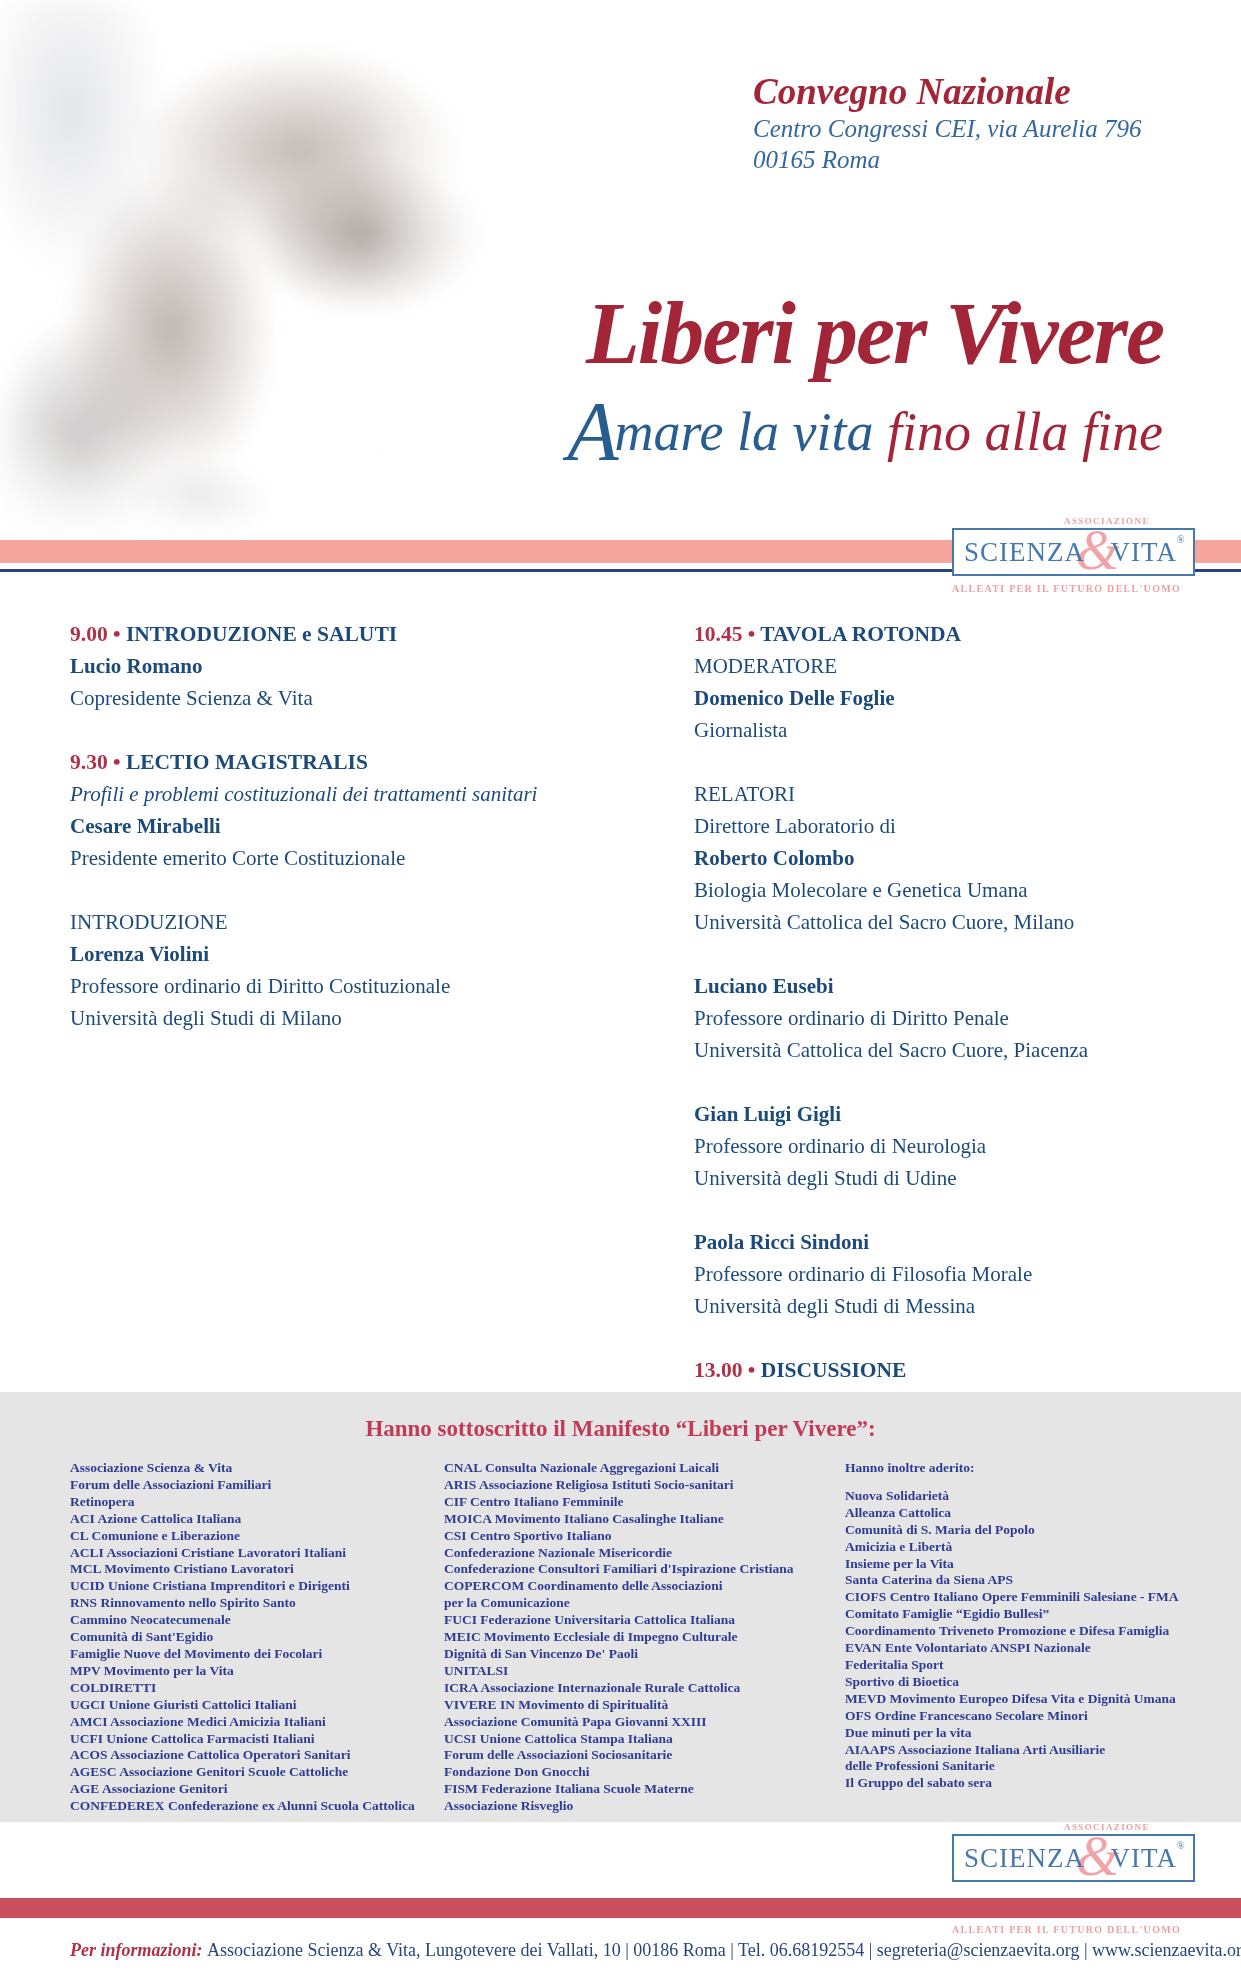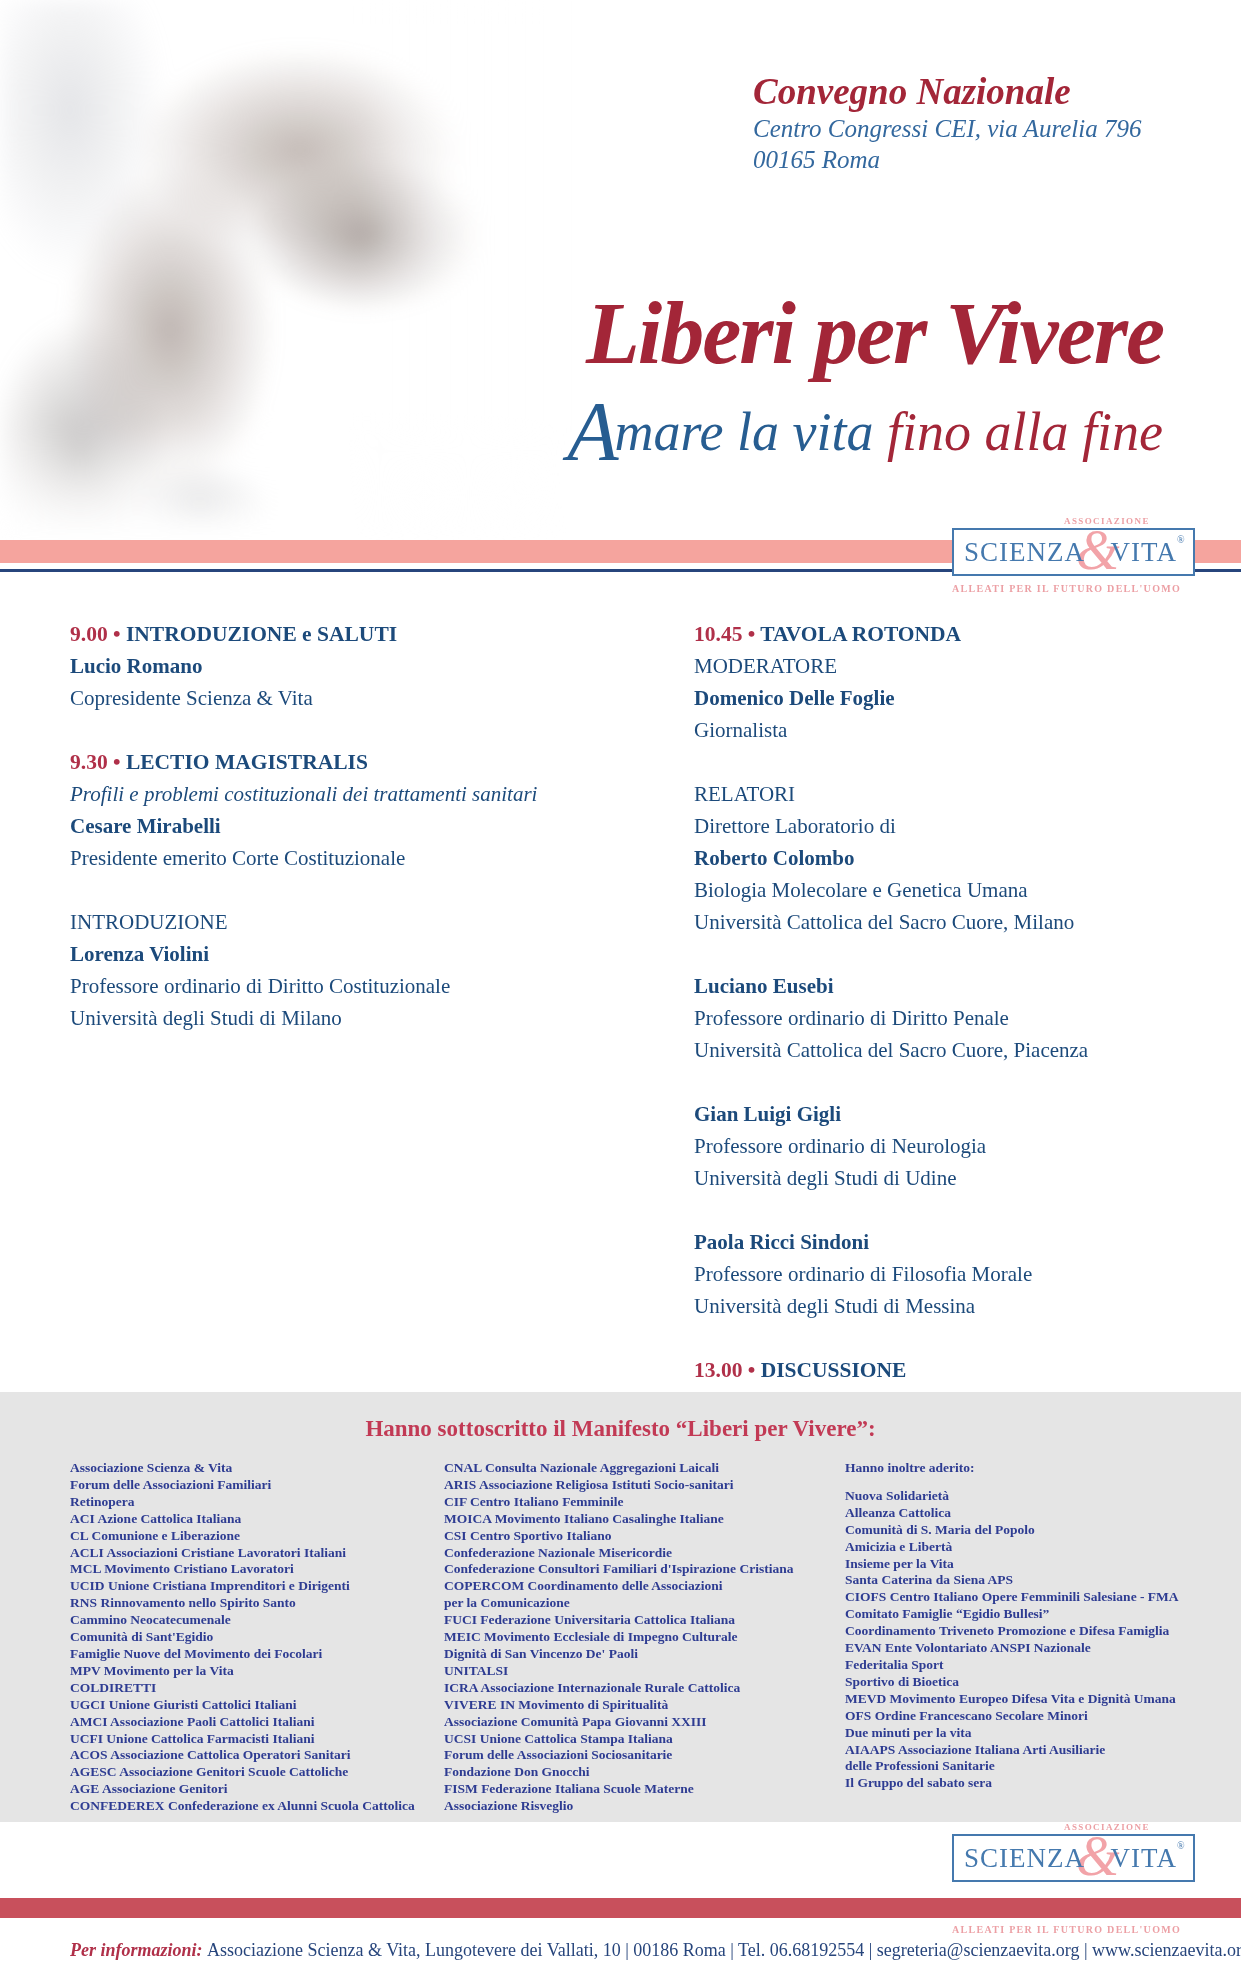--- a/index.html
+++ b/index.html
@@ -166,21 +166,21 @@
         <div class="mline">ACLI Associazioni Cristiane Lavoratori Italiani</div>
         <div class="mline">MCL Movimento Cristiano Lavoratori</div>
         <div class="mline">UCID Unione Cristiana Imprenditori e Dirigenti</div>
         <div class="mline">RNS Rinnovamento nello Spirito Santo</div>
         <div class="mline">Cammino Neocatecumenale</div>
         <div class="mline">Comunità di Sant'Egidio</div>
         <div class="mline">Famiglie Nuove del Movimento dei Focolari</div>
         <div class="mline">MPV Movimento per la Vita</div>
         <div class="mline">COLDIRETTI</div>
         <div class="mline">UGCI Unione Giuristi Cattolici Italiani</div>
-        <div class="mline">AMCI Associazione Paoli Cattolici Italiani</div>
+        <div class="mline">AMCI Associazione Medici Amicizia Italiani</div>
         <div class="mline">UCFI Unione Cattolica Farmacisti Italiani</div>
         <div class="mline">ACOS Associazione Cattolica Operatori Sanitari</div>
         <div class="mline">AGESC Associazione Genitori Scuole Cattoliche</div>
         <div class="mline">AGE Associazione Genitori</div>
         <div class="mline">CONFEDEREX Confederazione ex Alunni Scuola Cattolica</div>
       </div>
     <div class="mcol mcol2">
         <div class="mline">CNAL Consulta Nazionale Aggregazioni Laicali</div>
         <div class="mline">ARIS Associazione Religiosa Istituti Socio-sanitari</div>
         <div class="mline">CIF Centro Italiano Femminile</div>

